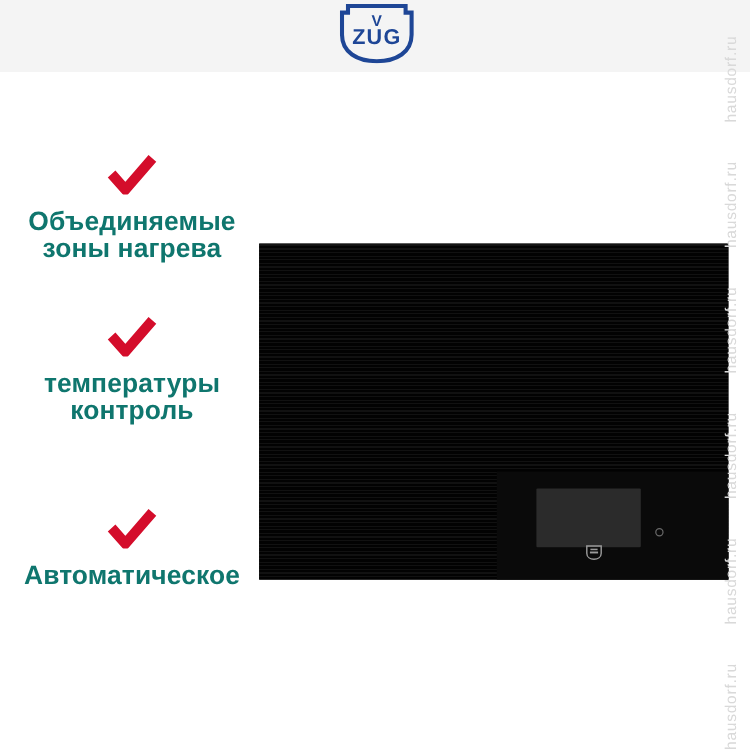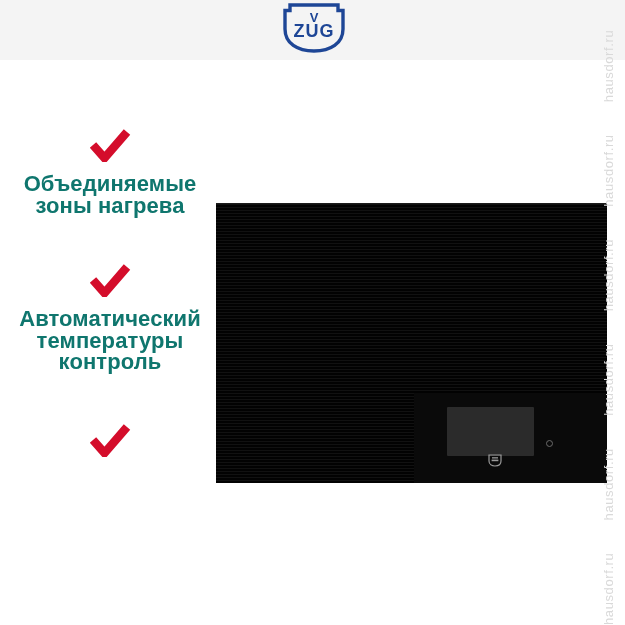--- a/index.html
+++ b/index.html
@@ -116,29 +116,29 @@
       <path d="M4,16 L15.5,29 L38,3" fill="none" stroke="#d40d2b" stroke-width="8.5" stroke-linecap="butt" stroke-linejoin="miter"></path>
     </svg>
     <div class="feature-line">Объединяемые</div>
     <div class="feature-line">зоны нагрева</div>
   </div>
 
   <div class="feature feature-2">
     <svg class="checkmark" viewBox="0 0 42 33" xmlns="http://www.w3.org/2000/svg">
       <path d="M4,16 L15.5,29 L38,3" fill="none" stroke="#d40d2b" stroke-width="8.5" stroke-linecap="butt" stroke-linejoin="miter"></path>
     </svg>
-    <div class="feature-line">Автоматический</div>
     <div class="feature-line">температуры</div>
     <div class="feature-line">контроль</div>
   </div>
 
   <div class="feature feature-3">
     <svg class="checkmark" viewBox="0 0 42 33" xmlns="http://www.w3.org/2000/svg">
       <path d="M4,16 L15.5,29 L38,3" fill="none" stroke="#d40d2b" stroke-width="8.5" stroke-linecap="butt" stroke-linejoin="miter"></path>
     </svg>
+    <div class="feature-line">Автоматическое</div>
   </div>
 
   <div class="cooktop">
     <div class="control-panel">
       <div class="control-display"></div>
       <div class="power-knob"></div>
       <svg class="mini-logo" viewBox="0 0 16 13" xmlns="http://www.w3.org/2000/svg">
         <path d="M2,1 L14,1 L14,7 C14,10.5 11,12 8,12 C5,12 2,10.5 2,7 Z" fill="none" stroke="#9a9a9a" stroke-width="1.2"></path>
         <rect x="5" y="3.2" width="6" height="1.3" fill="#9a9a9a"></rect>
         <rect x="4.6" y="5.6" width="6.8" height="1.6" fill="#9a9a9a"></rect>

